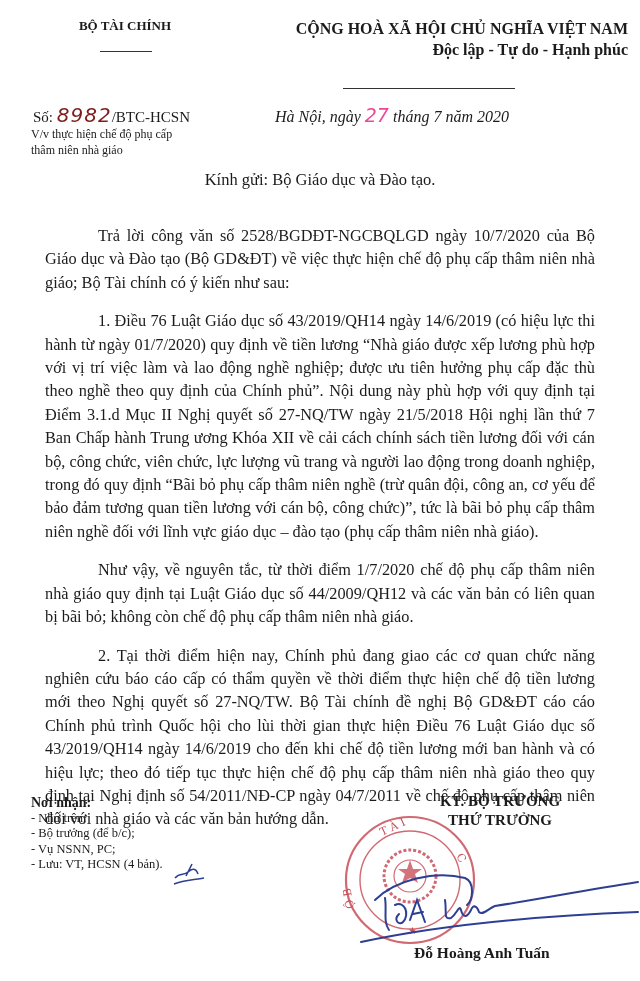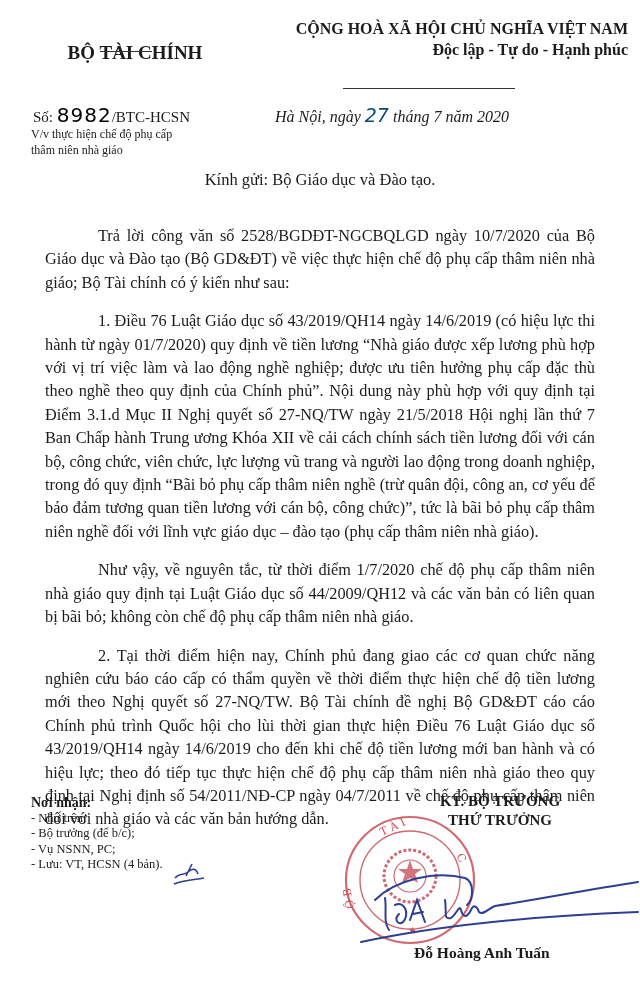--- a/index.html
+++ b/index.html
@@ -1,29 +1,29 @@
 <!DOCTYPE html>
 <html><head>
 <meta charset="utf-8">
 <style>
   html, body { margin: 0; padding: 0; background: #ffffff; }
   body { width: 640px; height: 981px; overflow: hidden; position: relative;
          font-family: "Liberation Serif", "DejaVu Serif", serif; color: #1b1b1b; }
   .abs { position: absolute; }
   .bold { font-weight: bold; }
   .ital { font-style: italic; }
-  .hdr-left { left: 30px; top: 18px; width: 210px; text-align: center; font-size: 19px; margin-top: 24px; }
+  .hdr-left { left: 20px; top: 18px; width: 210px; text-align: center; font-size: 13px; }
   .hdr-left-rule { left: 100px; top: 51px; width: 52px; height: 1px; background: #333; }
   .hdr-right { left: 236px; top: 18px; width: 392px; text-align: right; font-size: 16px; line-height: 21px; }
   .hdr-right-rule { left: 343px; top: 88px; width: 172px; height: 1px; background: #333; }
   .ref { left: 33px; top: 103px; font-size: 15px; }
-  .ref .num { font-family: "DejaVu Sans", sans-serif; color: #000000; font-size: 20px; letter-spacing: 1px; }
+  .ref .num { font-family: "DejaVu Sans", sans-serif; font-style: italic; color: #7f1d1d; font-size: 20px; letter-spacing: 1px; }
   .subject { left: 31px; top: 126px; font-size: 12px; line-height: 16px; width: 210px; }
   .dateline { left: 275px; top: 104px; font-size: 16px; }
-  .dateline .day { font-family: "DejaVu Sans", sans-serif; font-style: italic; color: #0c4a6e; font-size: 19px; }
+  .dateline .day { font-family: "DejaVu Sans", sans-serif; font-style: italic; color: #ec4899; font-size: 19px; }
   .kinh-gui { left: 0; width: 640px; top: 170px; text-align: center; font-size: 16.5px; }
   .body-text { left: 30px; top: 209px; width: 580px; font-size: 16.3px; line-height: 23.4px; text-align: justify; }
   .body-text p { margin: 15px; text-indent: 53px; }
   .body-text .mark { font-family: "DejaVu Sans", sans-serif; color: #2e3f93; font-style: italic; font-size: 13px; }
   .recipients { left: 31px; top: 795px; font-size: 12.5px; line-height: 15.5px; }
   .recipients .title { font-weight: bold; font-size: 14px; }
   .sign-title { left: 400px; top: 792px; width: 200px; text-align: center; font-size: 15px; line-height: 19px; font-weight: bold; }
   .signer { left: 414px; top: 944px; font-size: 15.5px; font-weight: bold; }
   svg.stamp { position: absolute; left: 338px; top: 808px; }
   svg.signature { position: absolute; left: 355px; top: 860px; }

